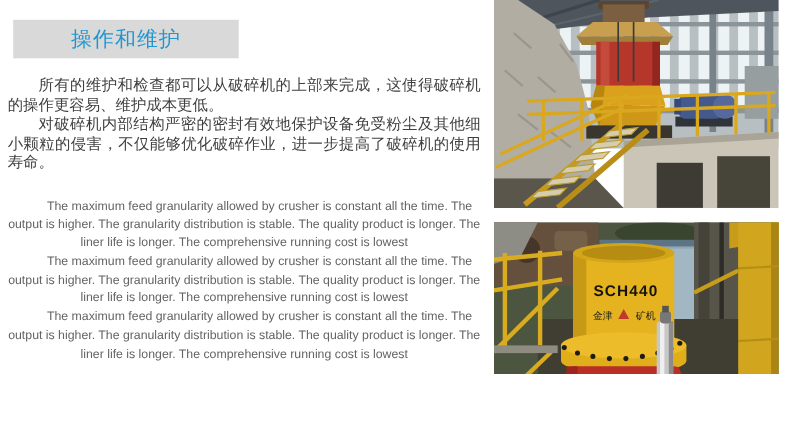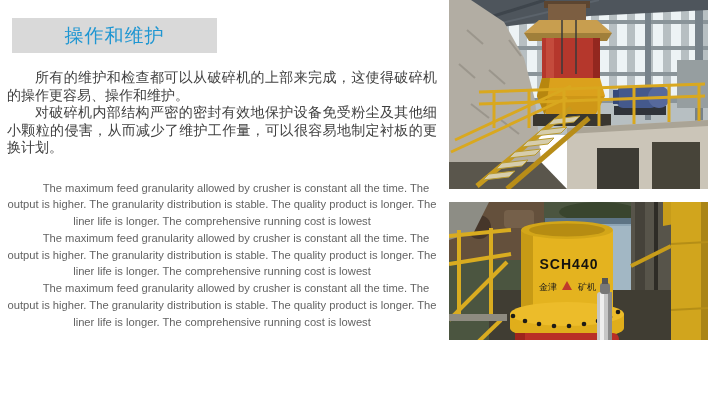--- a/index.html
+++ b/index.html
@@ -34,22 +34,22 @@
 </head>
 <body>
 
 <div class="slide">
 
   <div class="title-box">
     <span class="title-text">操作和维护</span>
   </div>
 
   <div class="text-col">
-    <p class="zh">所有的维护和检查都可以从破碎机的上部来完成，这使得破碎机的操作更容易、操作和维护。</p>
-    <p class="zh">对破碎机内部结构严密的密封有效地保护设备免受粉尘及其他细小颗粒的侵害，从而减少了维护工作量，可以很容易地制定衬板的更换计划。</p>
+    <p class="zh">所有的维护和检查都可以从破碎机的上部来完成，这使得破碎机的操作更容易、维护成本更低。</p>
+    <p class="zh">对破碎机内部结构严密的密封有效地保护设备免受粉尘及其他细小颗粒的侵害，不仅能够优化破碎作业，进一步提高了破碎机的使用寿命。</p>
     <p class="en first">The maximum feed granularity allowed by crusher is constant all the time. The output is higher. The granularity distribution is stable. The quality product is longer. The liner life is longer. The comprehensive running cost is lowest</p>
     <p class="en">The maximum feed granularity allowed by crusher is constant all the time. The output is higher. The granularity distribution is stable. The quality product is longer. The liner life is longer. The comprehensive running cost is lowest</p>
     <p class="en">The maximum feed granularity allowed by crusher is constant all the time. The output is higher. The granularity distribution is stable. The quality product is longer. The liner life is longer. The comprehensive running cost is lowest</p>
   </div>
 
   <div class="photo photo-top">
     <svg width="259" height="189" viewBox="0 0 259 189">
 
       <rect x="0" y="0" width="259" height="135" fill="#b7bfc2"></rect>
 

